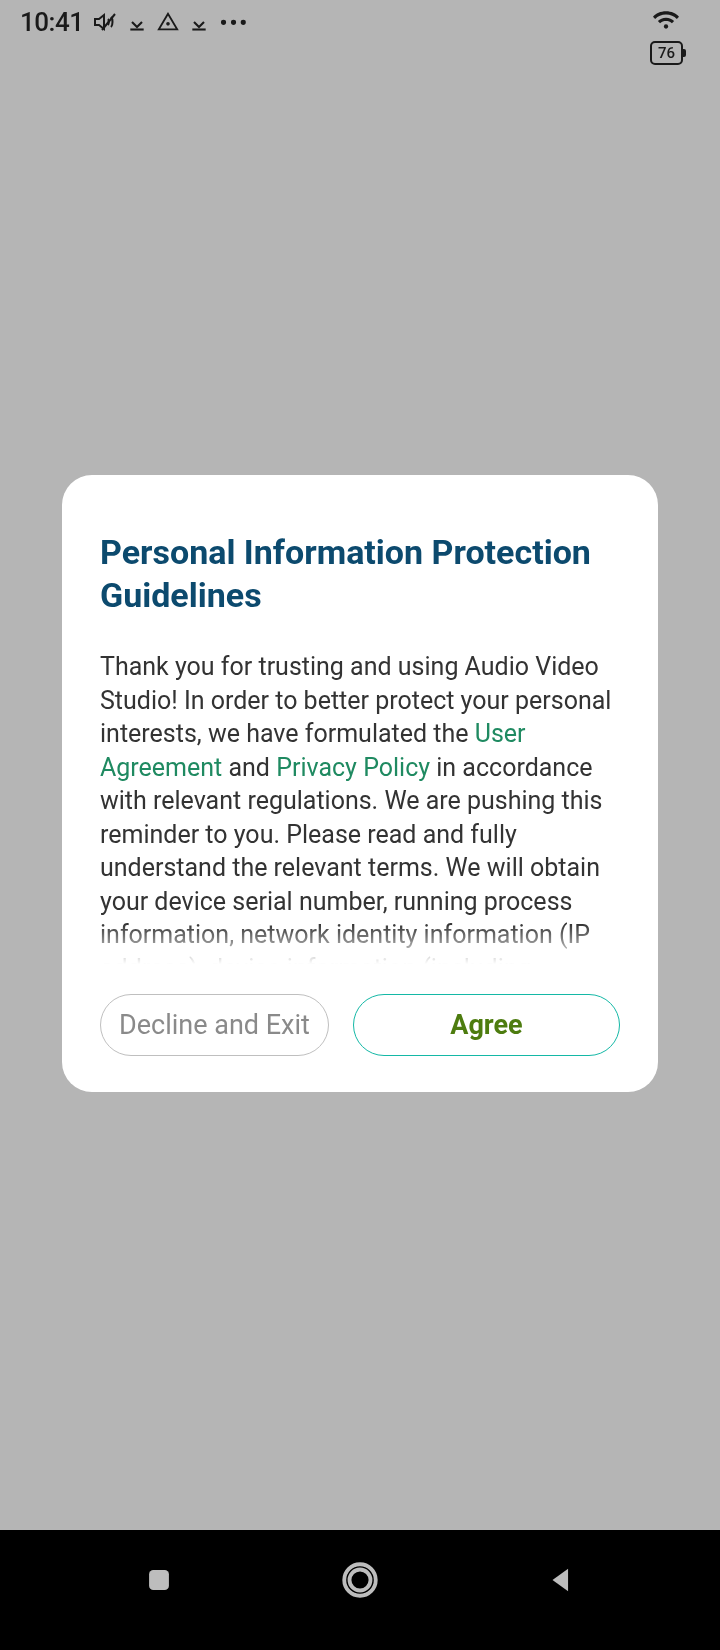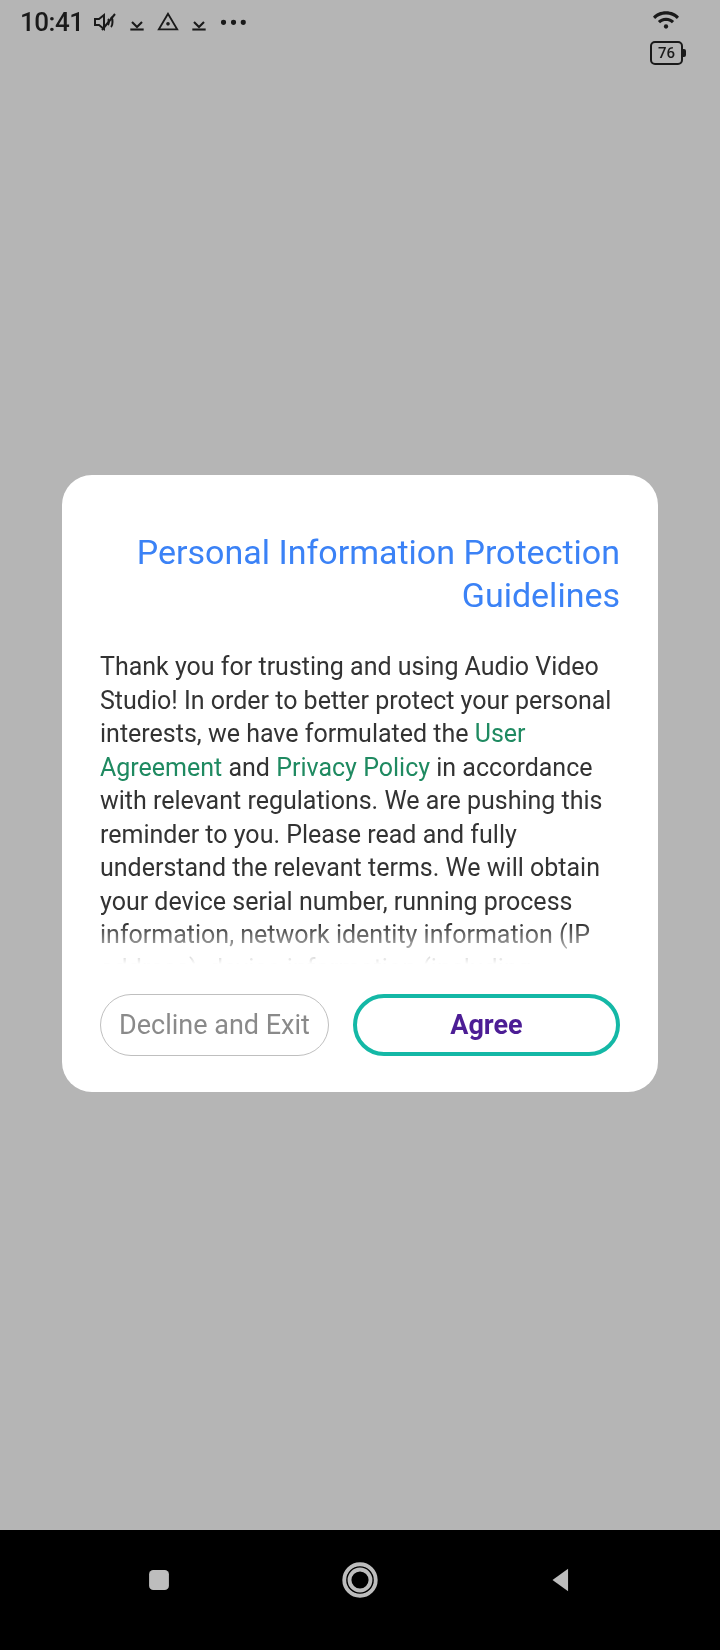--- a/index.html
+++ b/index.html
@@ -53,23 +53,23 @@
     position: absolute;
     left: 62px;
     right: 62px;
     top: 475px;
     background: #ffffff;
     border-radius: 30px;
     padding: 56px 38px 36px 38px;
   }
   .dialog-title {
     font-size: 34px;
-    font-weight: 400;
-    color: #3b82f6;
-    text-align: right;
+    font-weight: 700;
+    color: #0c4a6e;
+    text-align: left;
     line-height: 1.25;
     margin-bottom: 34px;
   }
   .dialog-body-wrap {
     height: 314px;
     overflow: hidden;
     position: relative;
   }
   .dialog-body-wrap::after {
     content: '';
@@ -103,22 +103,22 @@
     background: #fff;
     cursor: pointer;
   }
   .btn-decline {
     border: 1.5px solid #bfbfbf;
     color: #8a8a8a;
     flex: 0 0 auto;
     padding: 18px 18px;
   }
   .btn-agree {
-    border: 4px solid #14b8a6;
-    color: #4c1d95;
+    border: 1px solid #14b8a6;
+    color: #4d7c0f;
     font-weight: 700;
   }
 
   
   .nav-bar {
     position: absolute;
     left: 0; right: 0; bottom: 0;
     height: 120px;
     background: #000;
     display: flex;

